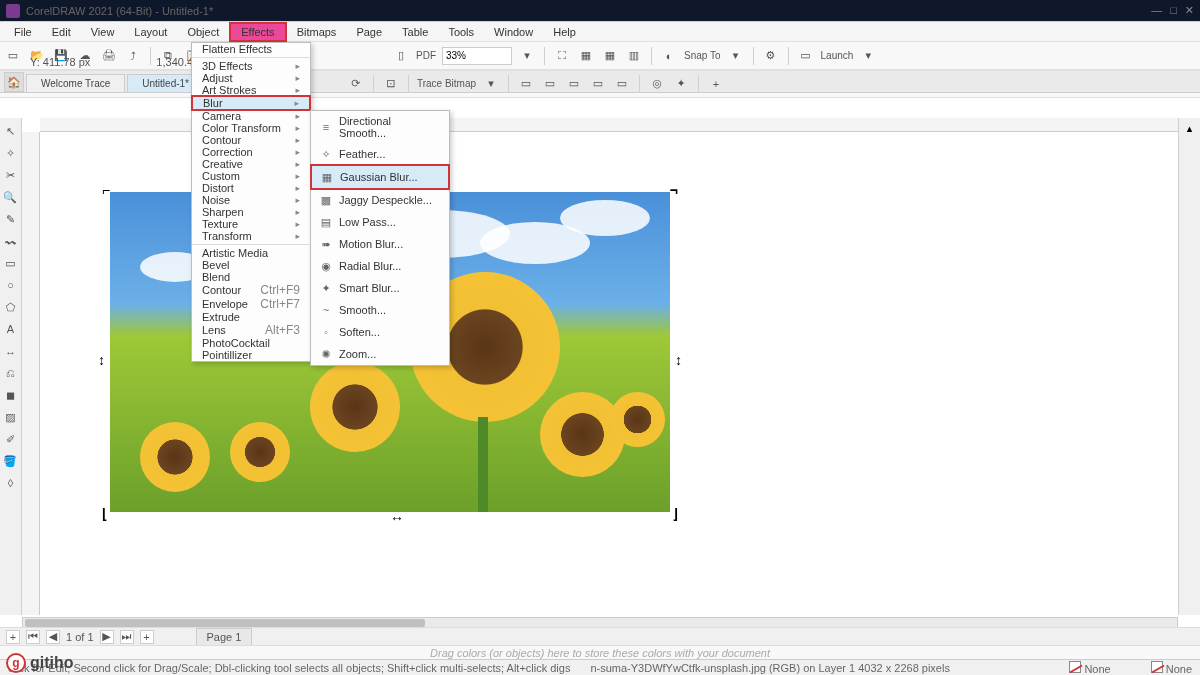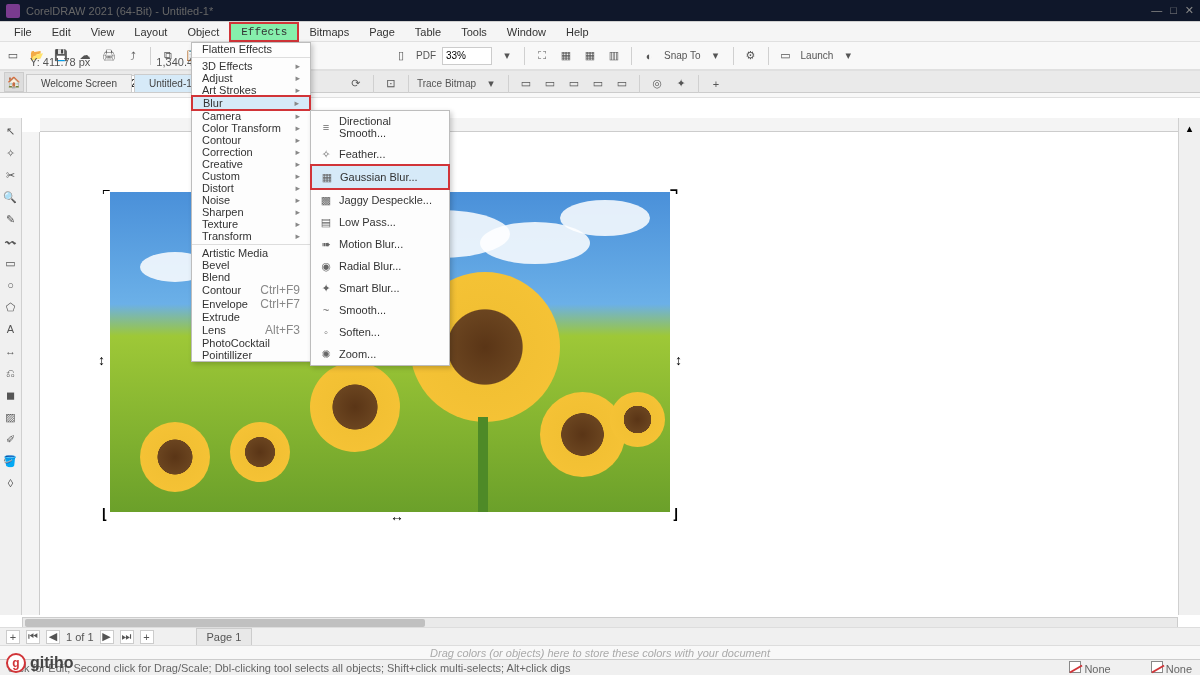--- a/index.html
+++ b/index.html
@@ -3,21 +3,21 @@
 <meta charset="utf-8">
 <style>
 * { margin: 0; padding: 0; box-sizing: border-box; font-family: "Segoe UI", Tahoma, sans-serif; font-size: 11px; }
 body { background: #fff; width: 1200px; height: 675px; overflow: hidden; position: relative; }
 .titlebar { height: 22px; background: #0f172a; display: flex; align-items: center; padding: 0 6px; border-bottom: 1px solid #d0d0d0; }
 .titlebar .ico { width: 14px; height: 14px; background: #7a3b8f; margin-right: 6px; border-radius: 2px; }
 .titlebar .ttl { color: #666; font-size: 11px; }
 .titlebar .winbtns { margin-left: auto; display: flex; gap: 8px; color: #888; }
 .menubar { height: 20px; display: flex; align-items: center; padding: 0 4px; border-bottom: 1px solid #e0e0e0; background: #f5f5f5;}
 .menubar .mi { padding: 2px 10px; cursor: pointer; color: #333; }
-.menubar .mi.active { background: #86efac; border: 2px solid #d13438; font-family: Liberation Mono, monospace; }
+.menubar .mi.active { background: #ec4899; border: 2px solid #d13438; }
 .toolbar1, .toolbar2 { height: 28px; display: flex; align-items: center; padding: 0 4px; border-bottom: 1px solid #e0e0e0; background: #f8f8f8; gap: 6px; }
 .tb-ico { width: 18px; height: 18px; display: inline-flex; align-items: center; justify-content: center; color: #555; cursor: pointer; }
 .tb-sep { width: 1px; height: 18px; background: #d0d0d0; margin: 0 2px; }
 .tb-input { width: 58px; height: 18px; border: 1px solid #ccc; padding: 0 3px; font-size: 10px; background: #fff; }
 .tb-label { font-size: 10px; color: #555; }
 .tabbar { height: 22px; display: flex; align-items: flex-end; background: #eaeaea; border-bottom: 1px solid #ccc; padding-left: 4px; }
 .tabbar .home { width: 20px; height: 20px; display: flex; align-items: center; justify-content: center; background: #ddd; border: 1px solid #ccc; margin-right: 2px; }
 .tabbar .tab { padding: 3px 14px; background: #f0f0f0; border: 1px solid #ccc; border-bottom: none; margin-right: 2px; font-size: 10px; color: #444; cursor: pointer; }
 .tabbar .tab.active { background: #d6eaf8; }
 .workspace { position: absolute; top: 118px; left: 22px; right: 22px; bottom: 60px; background: #fff; overflow: hidden; }
@@ -92,21 +92,21 @@
   <span class="tb-ico">⤴</span>
   <span class="tb-sep"></span>
   <span class="tb-ico">⧉</span>
   <span class="tb-ico">📋</span>
   <span class="tb-sep"></span>
   <span class="tb-ico">↶</span>
   <span class="tb-ico">↷</span>
   <span style="flex:0 0 120px"></span>
   <span class="tb-ico">▯</span>
   <span class="tb-label">PDF</span>
-  <input class="tb-input" style="width: 50px;" value="33%">
+  <input class="tb-input" style="width: 70px;" value="33%">
   <span class="tb-ico">▾</span>
   <span class="tb-sep"></span>
   <span class="tb-ico">⛶</span>
   <span class="tb-ico">▦</span>
   <span class="tb-ico">▦</span>
   <span class="tb-ico">▥</span>
   <span class="tb-sep"></span>
   <span class="tb-ico">◐</span>
   <span class="tb-label">Snap To</span>
   <span class="tb-ico">▾</span>
@@ -146,21 +146,21 @@
 <div class="toolbar2" style="border-top:none; margin-top:-28px; height:0; overflow:visible; position:relative;">
   <div style="position:absolute; top:-14px; left:30px; display:flex; gap:23px; align-items:center; font-size:10px; color:#555;">
     <span>Y: 411.78 px</span>
     <span style="width:20px"></span>
     <span>1,340.44 px</span>
   </div>
 </div>
 
 <div class="tabbar">
   <div class="home">🏠</div>
-  <div class="tab">Welcome Screen</div>
+  <div class="tab">Welcome Trace</div>
   <div class="tab active">Untitled-1*</div>
 </div>
 
 <div class="left-tools">
   <span class="lt">↖</span>
   <span class="lt">✧</span>
   <span class="lt">✂</span>
   <span class="lt">🔍</span>
   <span class="lt">✎</span>
   <span class="lt">〰</span>
@@ -372,20 +372,21 @@
   <span style="width:30px"></span>
   <span style="padding:2px 10px; background:#e8e8e8; border:1px solid #ccc;">Page 1</span>
 </div>
 
 <div class="colorbar">
   <span>Drag colors (or objects) here to store these colors with your document</span>
 </div>
 
 <div class="statusbar">
   <span>click for Edit; Second click for Drag/Scale; Dbl-clicking tool selects all objects; Shift+click multi-selects; Alt+click digs</span>
+  <span>n-suma-Y3DWfYwCtfk-unsplash.jpg (RGB) on Layer 1 4032 x 2268 pixels</span>
   <div class="right">
     <span><span class="fillico"></span><span>None</span></span>
     <span><span class="fillico"></span><span>None</span></span>
   </div>
 </div>
 
 <div class="logo">
   <div class="circ">g</div>
   <div class="txt">gitiho</div>
 </div>

